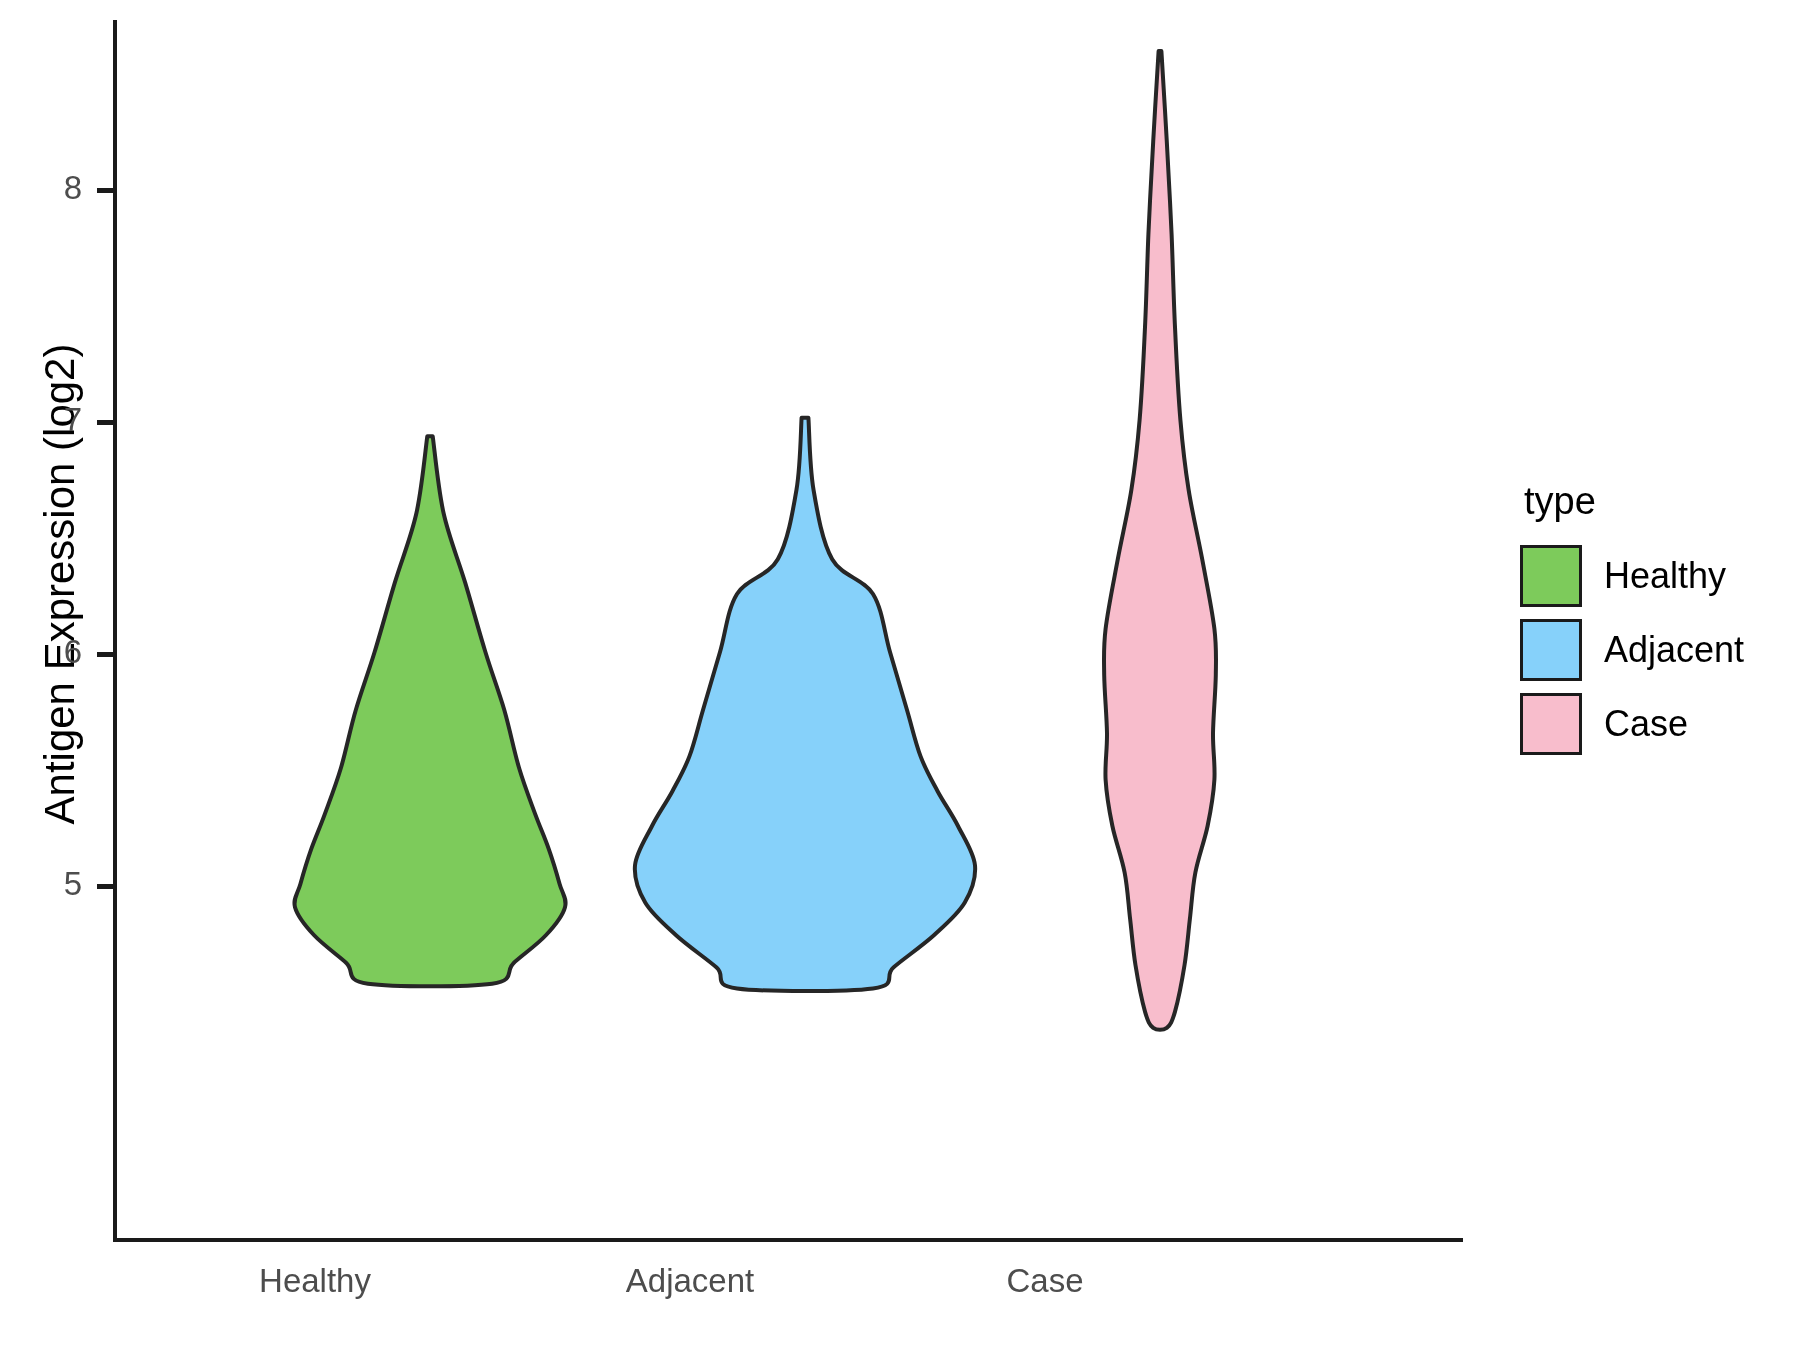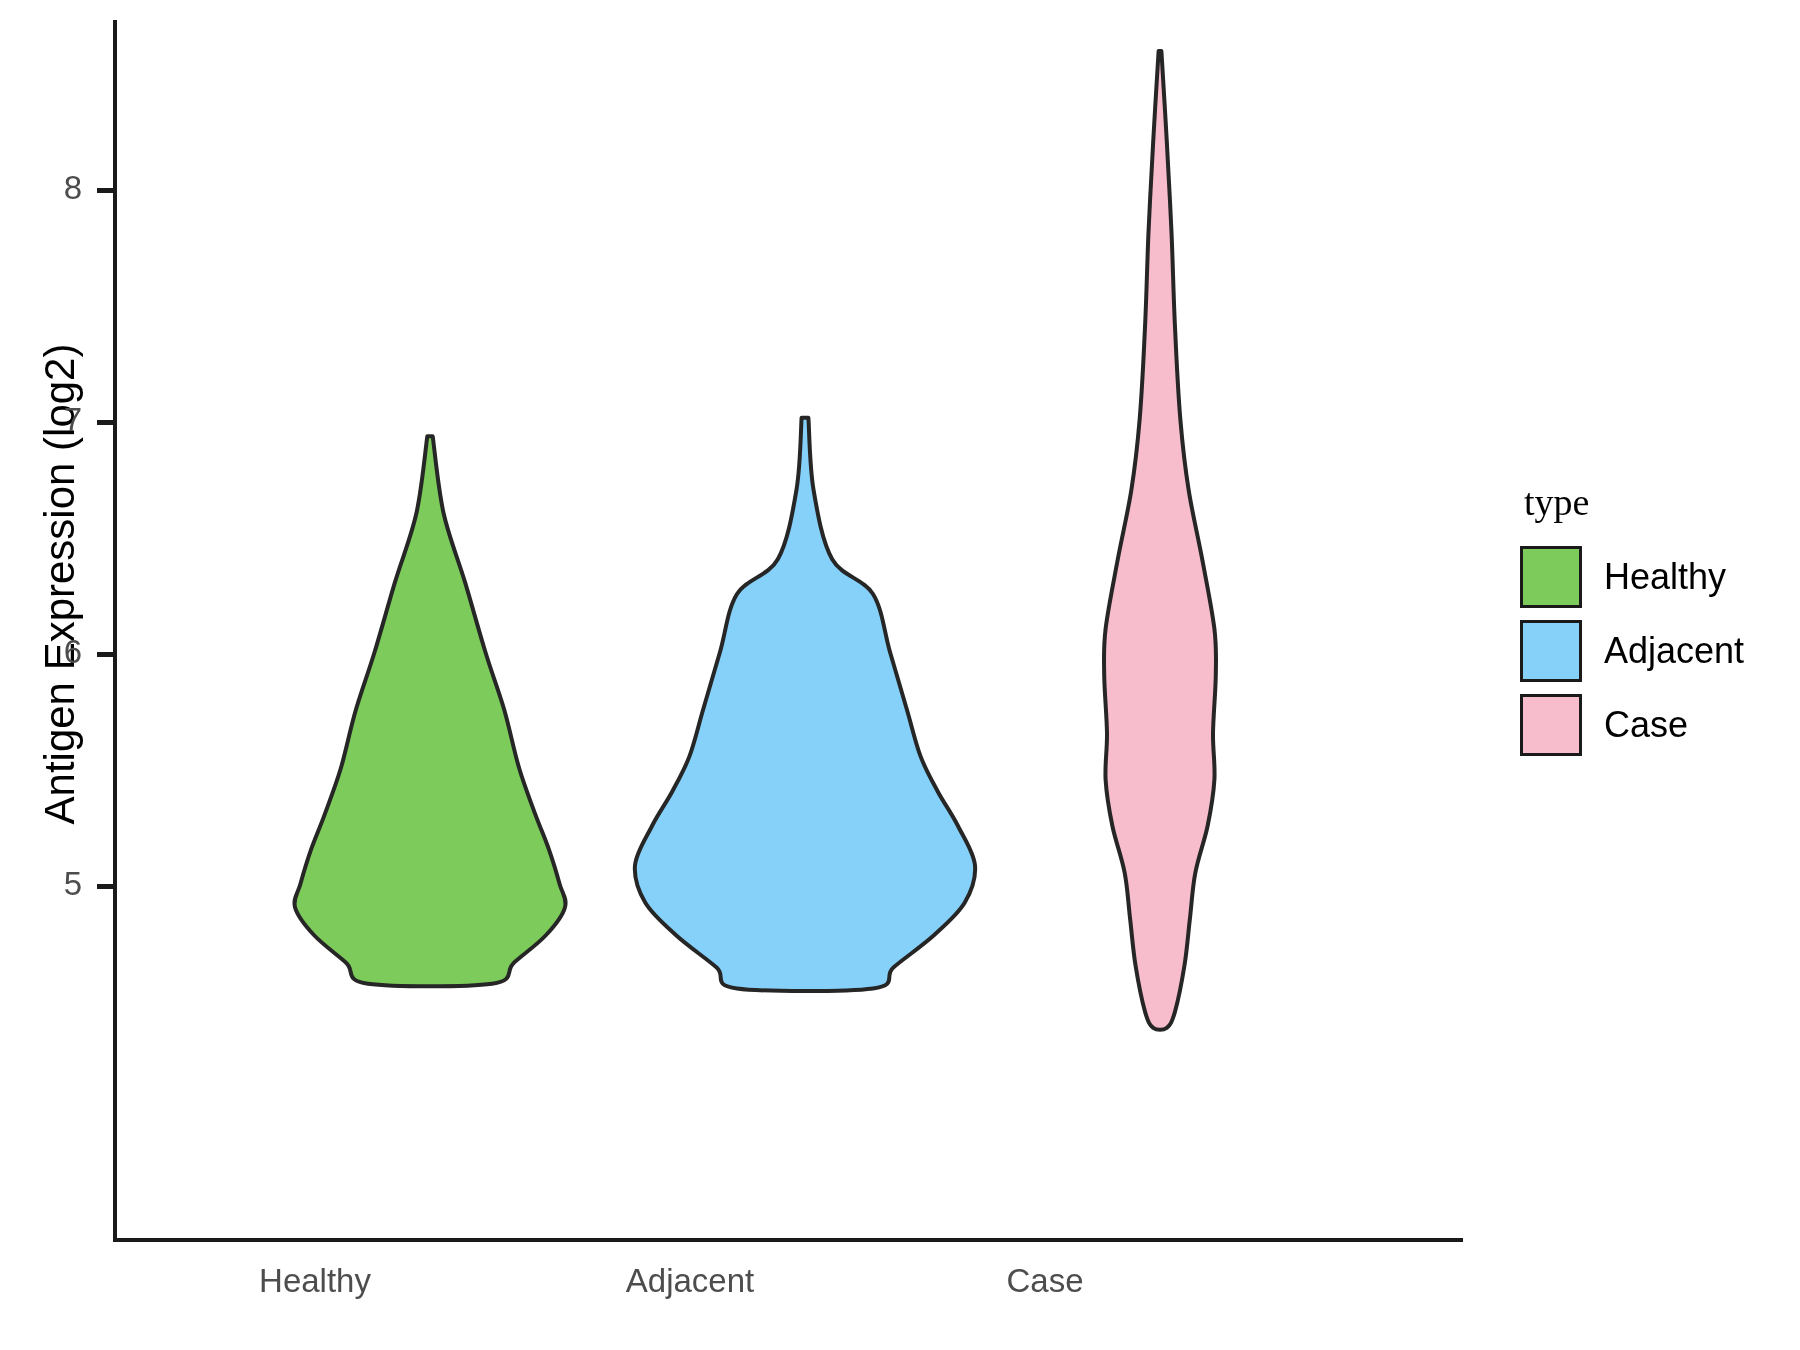--- a/index.html
+++ b/index.html
@@ -20,21 +20,21 @@
 
   .ylab{position:absolute;left:-300px;top:560px;width:720px;text-align:center;
         font-size:42px;color:#000000;transform:rotate(-90deg);transform-origin:center center;}
 
   
   .violin{position:absolute;}
   .violin svg{display:block;overflow:visible;}
 
   
   .legend{position:absolute;left:1520px;top:480px;width:270px;}
-  .legend-title{font-size:38px;color:#000000;margin:0 0 16px 4px;font-family:Liberation Serif, serif;}
+  .legend-title{font-size:38px;color:#000000;margin:0 0 16px 4px;}
   .legend-item{display:flex;align-items:center;height:74px;}
   .legend-key{width:62px;height:62px;border:3px solid #1a1a1a;box-sizing:border-box;}
   .legend-label{font-size:36px;color:#000000;margin-left:22px;white-space:nowrap;}
 </style>
 </head>
 <body>
 
 <div id="root">
 
   <div class="plot-area">

